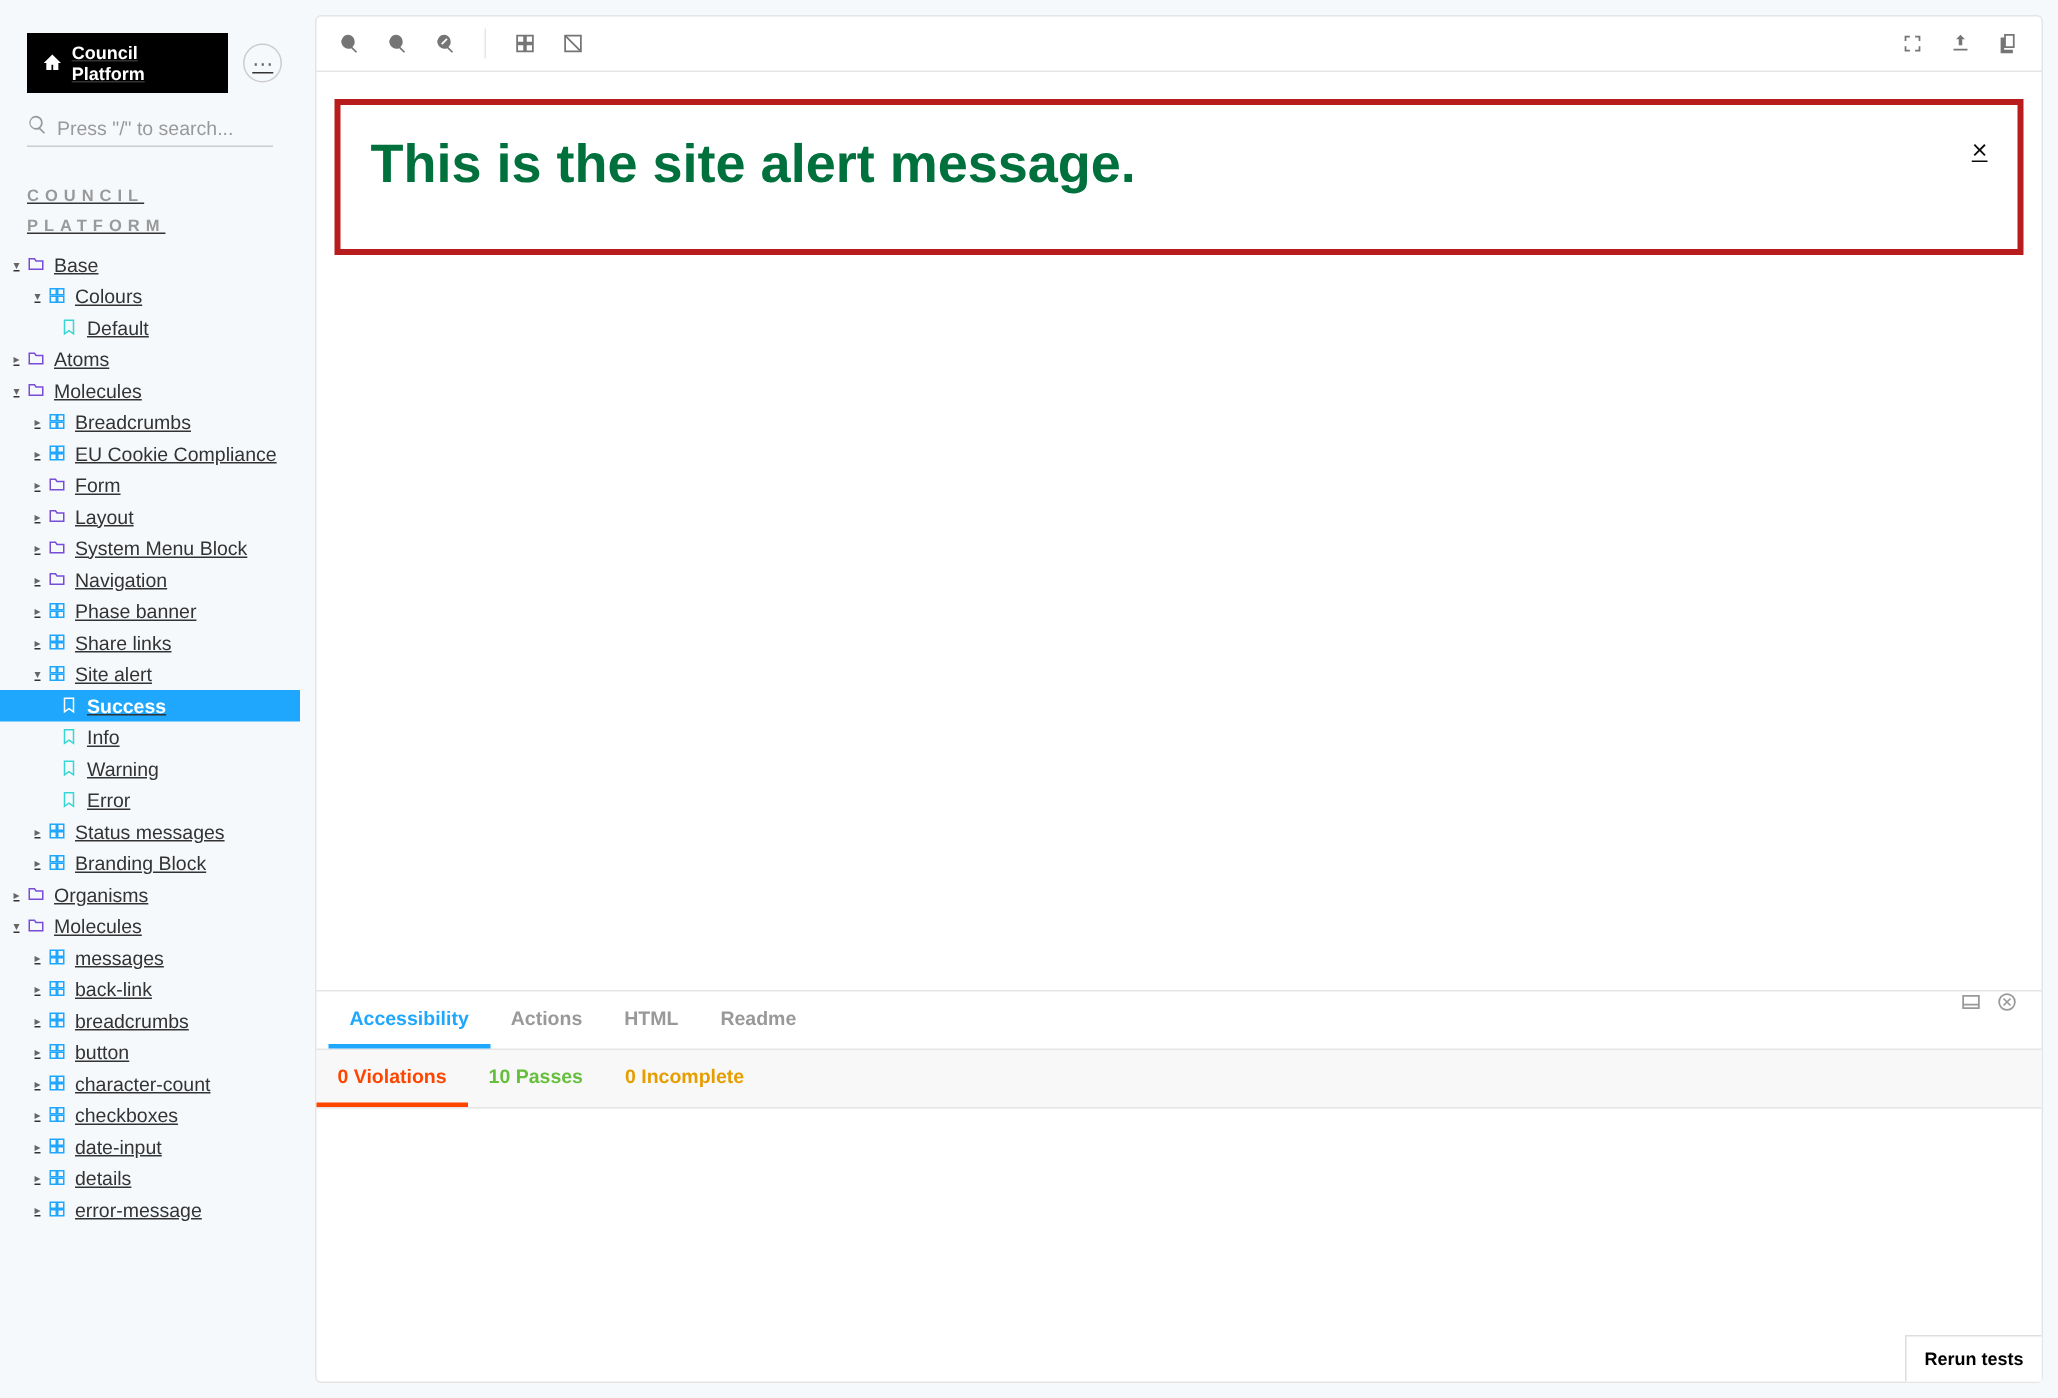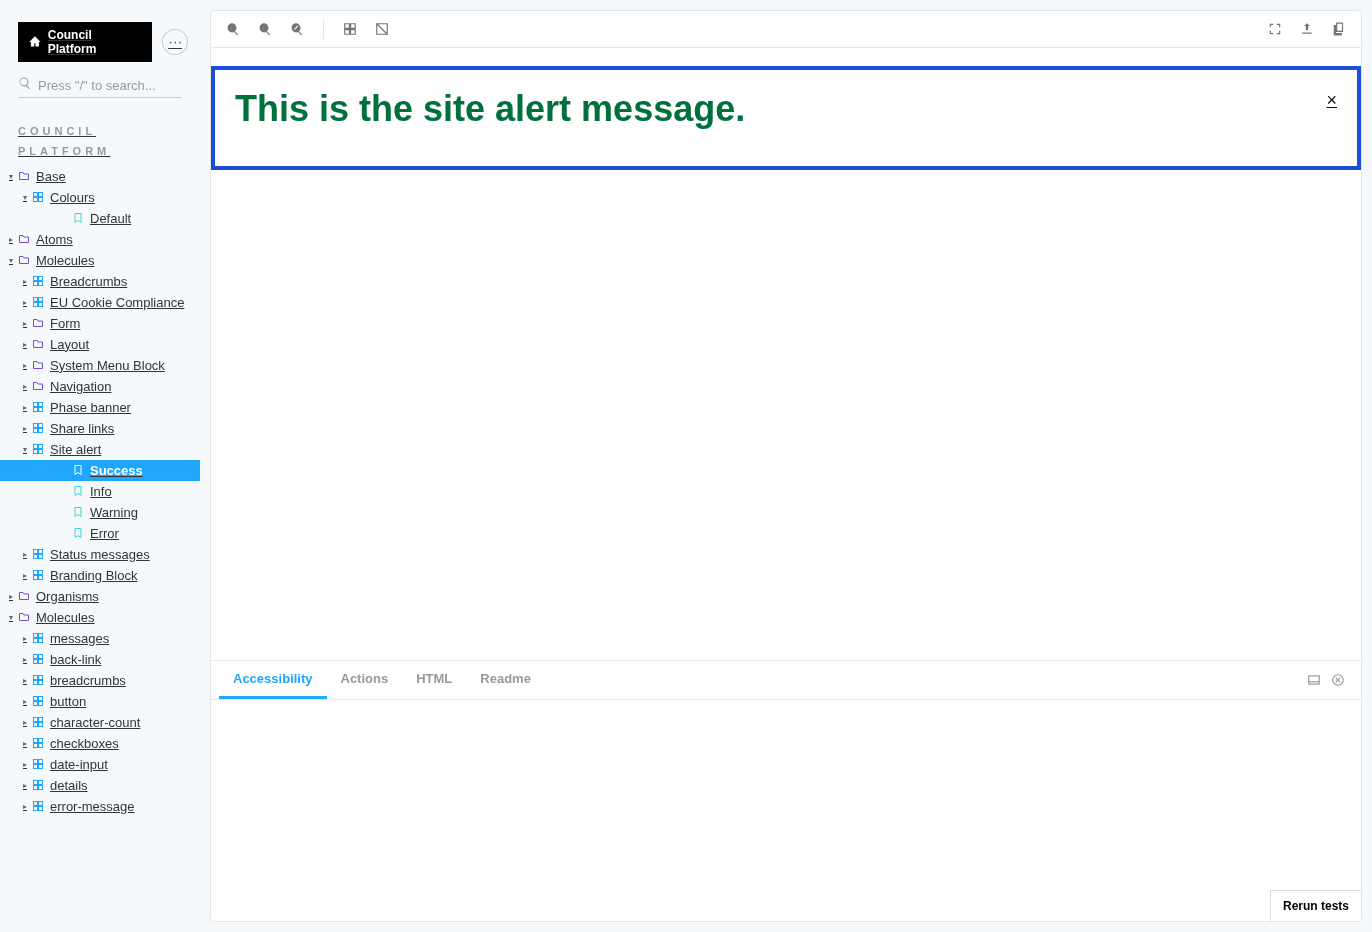--- a/index.html
+++ b/index.html
@@ -76,21 +76,21 @@
 .tree { list-style: none; }
 .tree-item {
   display: flex;
   align-items: center;
   padding: 3px 6px;
   cursor: pointer;
   white-space: nowrap;
 }
 .tree-item.depth-0 { padding-left: 6px; }
 .tree-item.depth-1 { padding-left: 20px; }
-.tree-item.depth-2 { padding-left: 60px; }
+.tree-item.depth-2 { padding-left: 28px; }
 .tree-item.selected {
   background: #1ea7fd;
   color: #fff;
   font-weight: bold;
 }
 .tree-item.selected .tree-icon { fill: #fff; }
 .tree-item.selected .tree-icon.story-icon { fill: #fff; }
 .expander {
   width: 10px;
   font-size: 8px;
@@ -141,25 +141,25 @@
 
 .canvas {
   flex: 1;
   background: #fff;
   border-left: 1px solid #e5e5e5;
   border-right: 1px solid #e5e5e5;
   padding: 18px 0;
 }
 .alert-container { padding: 0 0px; }
 .alert-box {
-  border: 4px solid #1d4ed8;
+  border: 4px solid #b91c1c;
   background: #fff;
   padding: 18px 26px 22px 20px;
   position: relative;
-  margin: 0 0px;
+  margin: 0 12px;
 }
 .alert-title {
   color: #00703c;
   font-size: 36px;
   font-weight: bold;
   margin-bottom: 14px;
   font-family: Arial, sans-serif;
 }
 .alert-body {
   font-size: 18px;
@@ -181,21 +181,21 @@
   border: 1px solid #e5e5e5;
   border-radius: 0 0 4px 4px;
   display: flex;
   flex-direction: column;
   height: 262px;
   position: relative;
 }
 .panel-tabs {
   display: flex;
   border-bottom: 1px solid #e5e5e5;
-  align-items: center;
+  align-items: flex-start;
   padding: 0 8px;
 }
 .panel-tab {
   padding: 10px 14px;
   font-weight: bold;
   font-size: 13px;
   color: #999;
   cursor: pointer;
   border-bottom: 3px solid transparent;
 }
@@ -614,16 +614,21 @@
           <svg viewBox="0 0 24 24">
               <rect x="3" y="5" width="18" height="14" fill="none" stroke="#999" stroke-width="2"></rect>
               <line x1="3" y1="15" x2="21" y2="15" stroke="#999" stroke-width="2"></line>
             </svg>
           <svg viewBox="0 0 24 24">
               <circle cx="12" cy="12" r="9" fill="none" stroke="#999" stroke-width="2"></circle>
               <path d="M8 8l8 8M16 8l-8 8" stroke="#999" stroke-width="2"></path>
             </svg>
         </div>
       </div>
+      <div class="sub-tabs">
+        <div class="sub-tab violations active">0 Violations</div>
+        <div class="sub-tab passes">10 Passes</div>
+        <div class="sub-tab incomplete">0 Incomplete</div>
+      </div>
       <button class="rerun-btn">Rerun tests</button>
     </div>
   </main>
 </div>
 
 </body></html>

